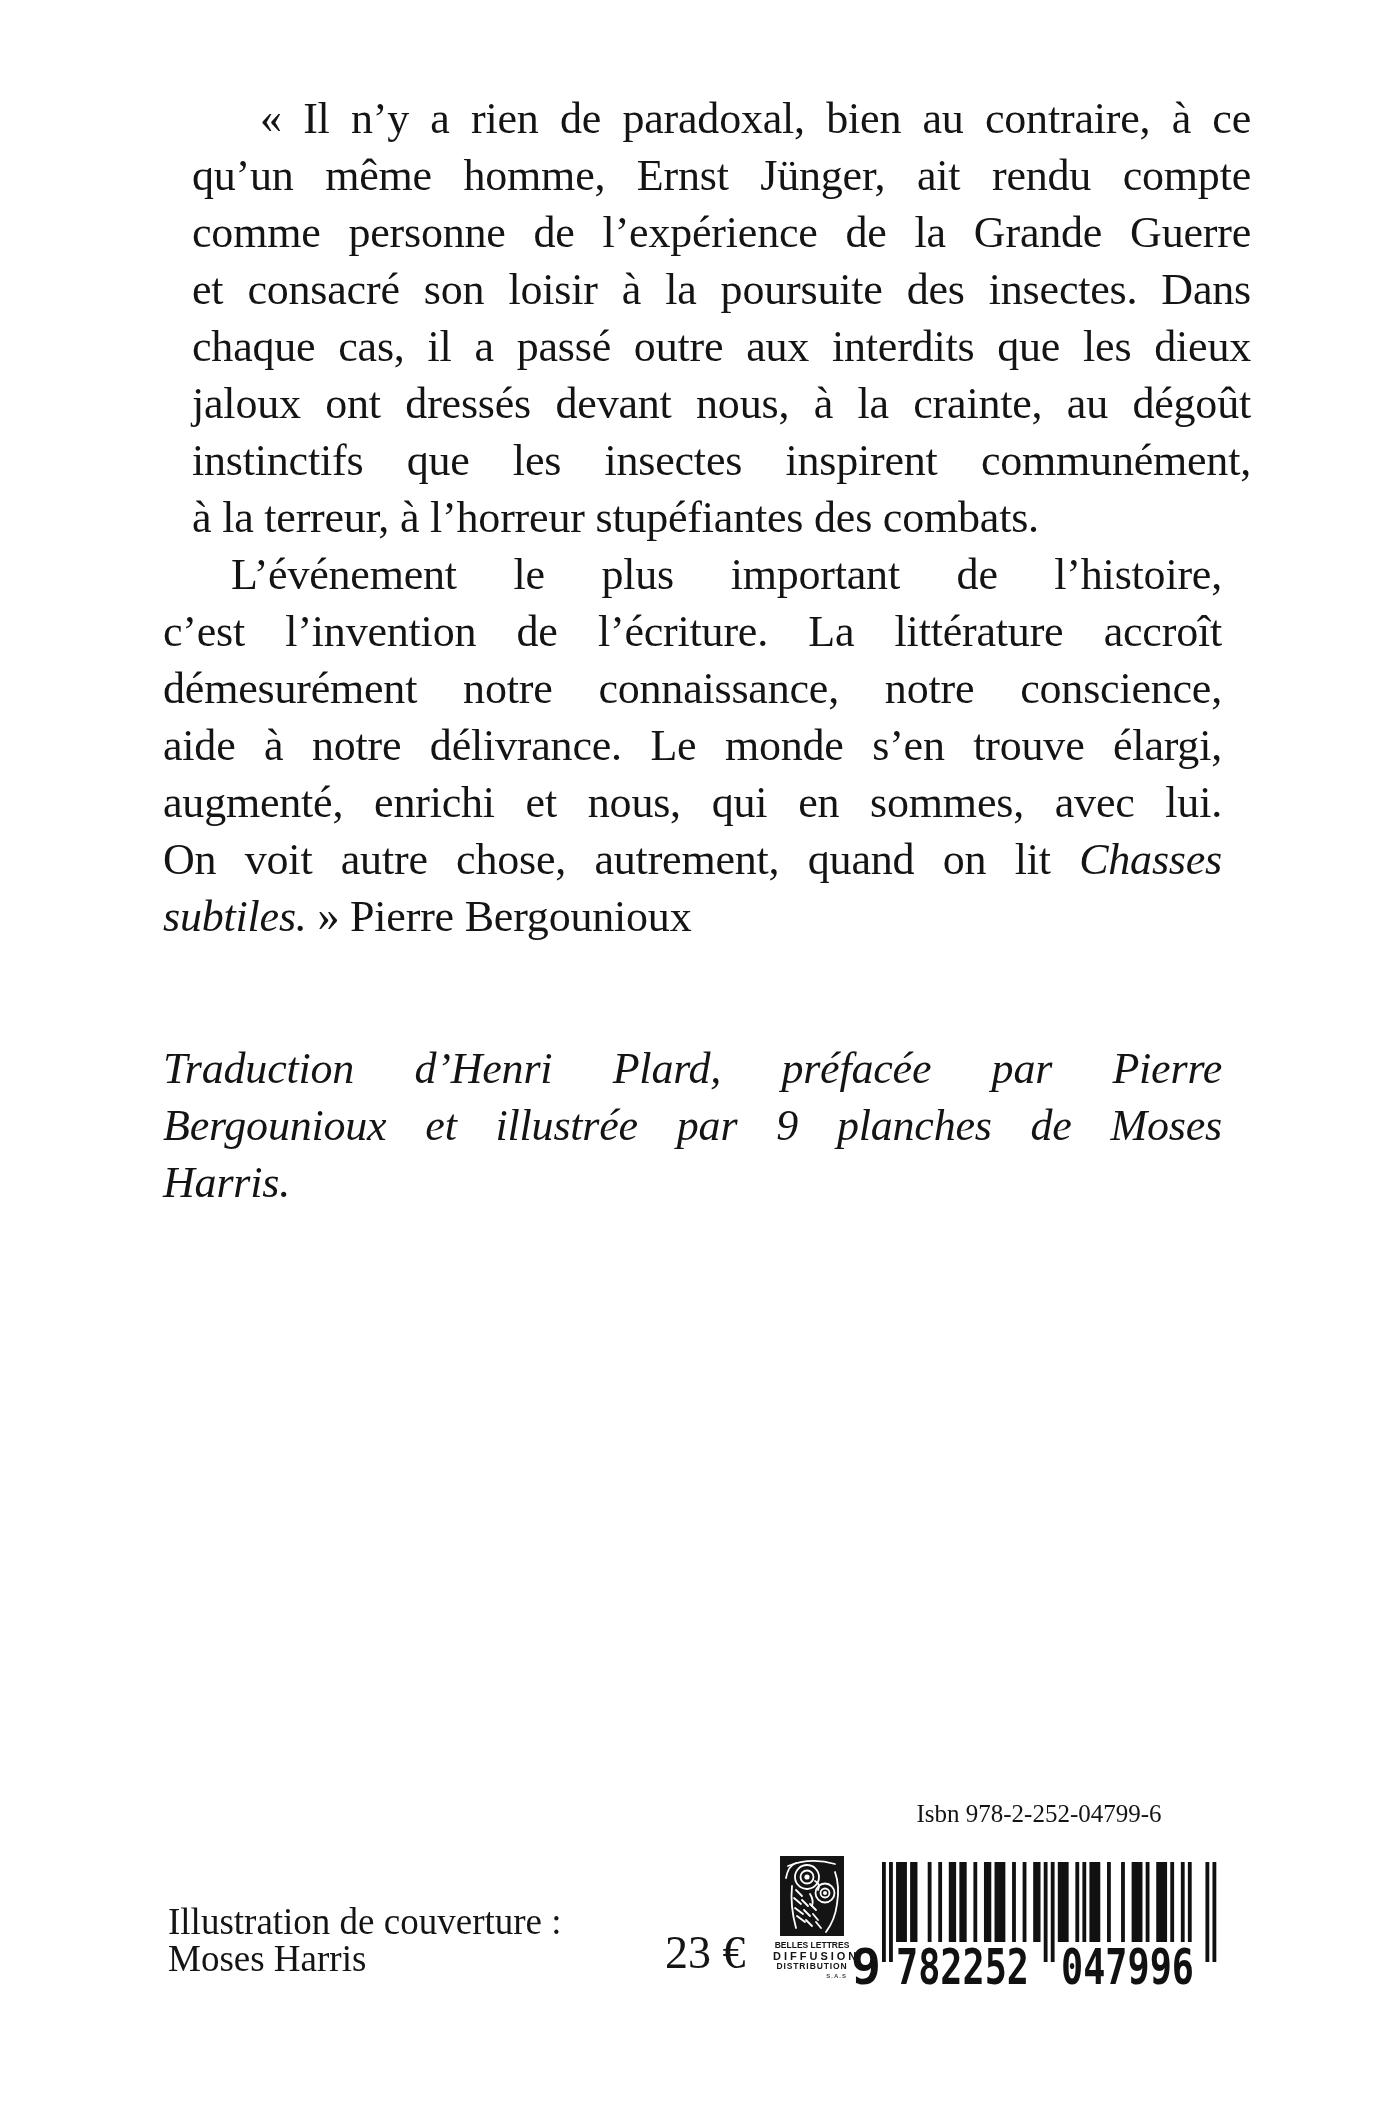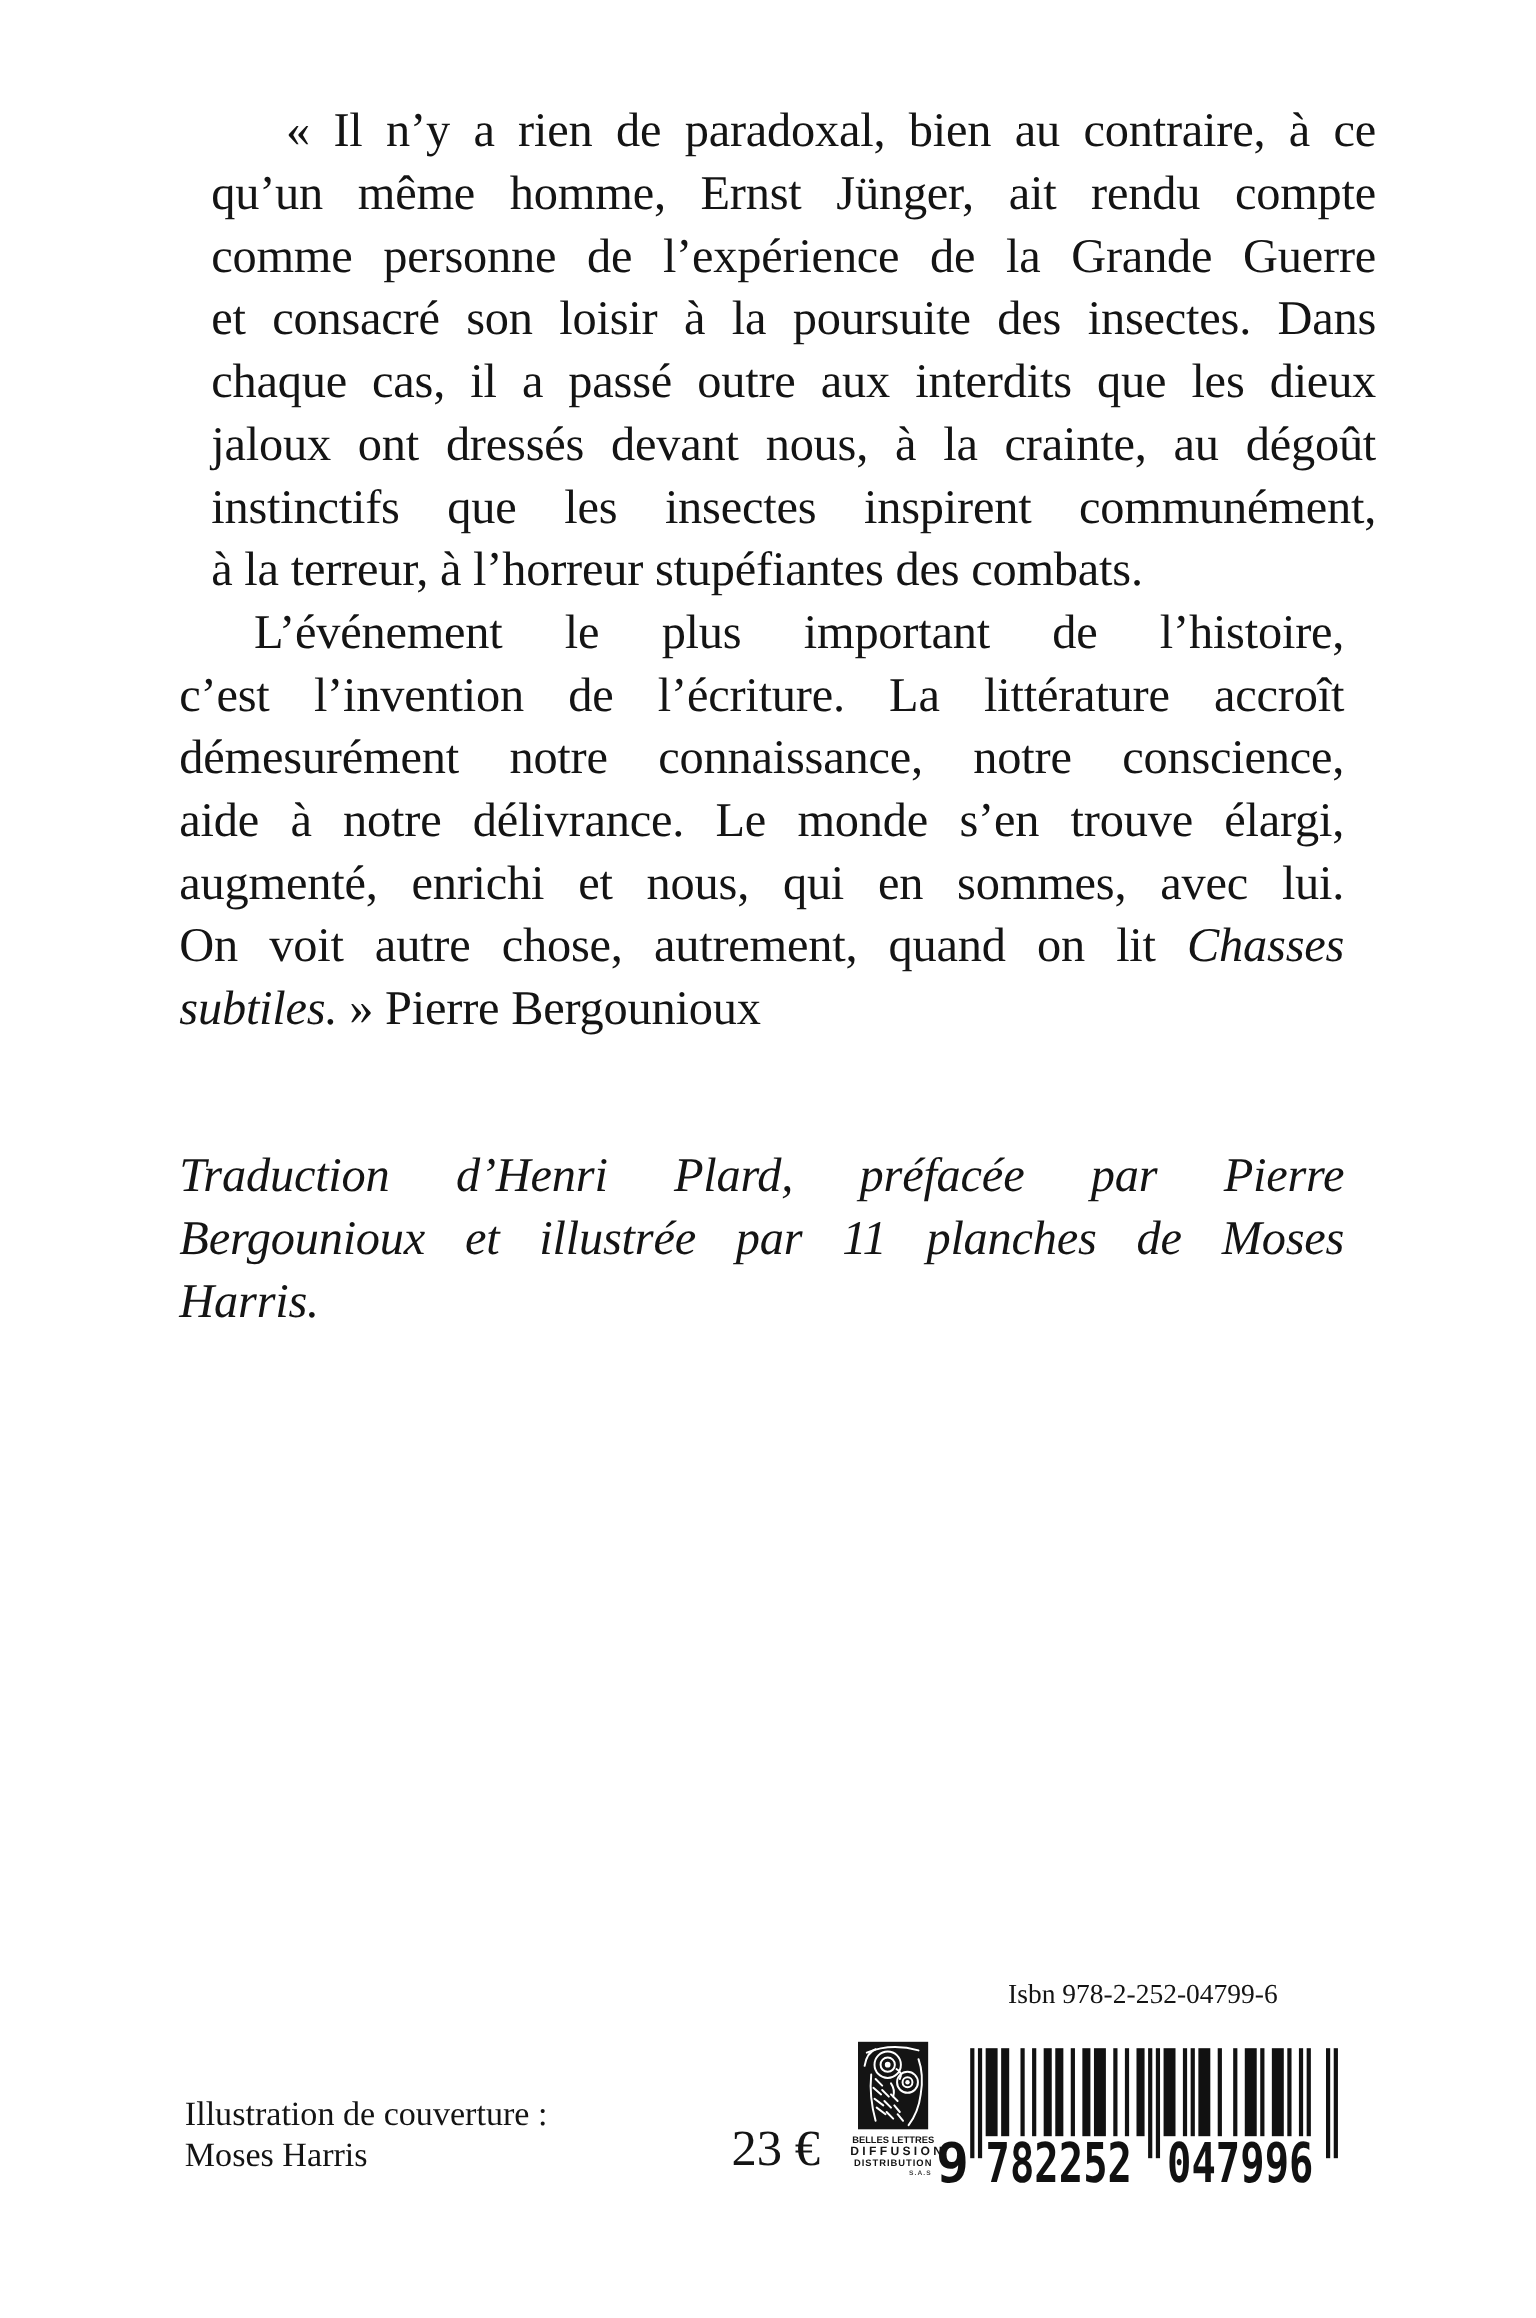--- a/index.html
+++ b/index.html
@@ -75,21 +75,21 @@
     overflow:visible;
   }
   .barcode text{
     font-family:"DejaVu Sans Mono", monospace;
     font-weight:bold;
     fill:#111;
   }
   .credit{
     position:absolute;
     left:168px;top:1903px;
-    font-size:31px;
+    font-size:37px;
     line-height:37px;
   }
 </style>
 </head>
 <body>
 
 <div class="page">
 
   <div class="para" id="para1">
       <div class="tline indent"><span>« Il n’y a rien de paradoxal, bien au contraire, à ce</span></div>
@@ -107,21 +107,21 @@
       <div class="tline"><span>c’est l’invention de l’écriture. La littérature accroît</span></div>
       <div class="tline"><span>démesurément notre connaissance, notre conscience,</span></div>
       <div class="tline"><span>aide à notre délivrance. Le monde s’en trouve élargi,</span></div>
       <div class="tline"><span>augmenté, enrichi et nous, qui en sommes, avec lui.</span></div>
       <div class="tline"><span>On voit autre chose, autrement, quand on lit </span><span class="it">Chasses</span></div>
       <div class="tline last"><span class="it">subtiles.</span><span> » Pierre Bergounioux</span></div>
     </div>
 
   <div class="para" id="note">
       <div class="tline"><span class="it">Traduction d’Henri Plard, préfacée par Pierre</span></div>
-      <div class="tline"><span class="it">Bergounioux et illustrée par 11 planches de Moses</span></div>
+      <div class="tline"><span class="it">Bergounioux et illustrée par 9 planches de Moses</span></div>
       <div class="tline last"><span class="it">Harris.</span></div>
     </div>
 
   <div class="isbn">Isbn 978-2-252-04799-6</div>
 
   <div class="logo">
     <svg width="64" height="80" viewBox="0 0 64 80">
       <rect x="0" y="0" width="64" height="80" fill="#141414"></rect>
       <g stroke="#ffffff" fill="none" stroke-width="1.8" stroke-linecap="round">
         <path d="M8,10 Q30,1 55,8"></path>

